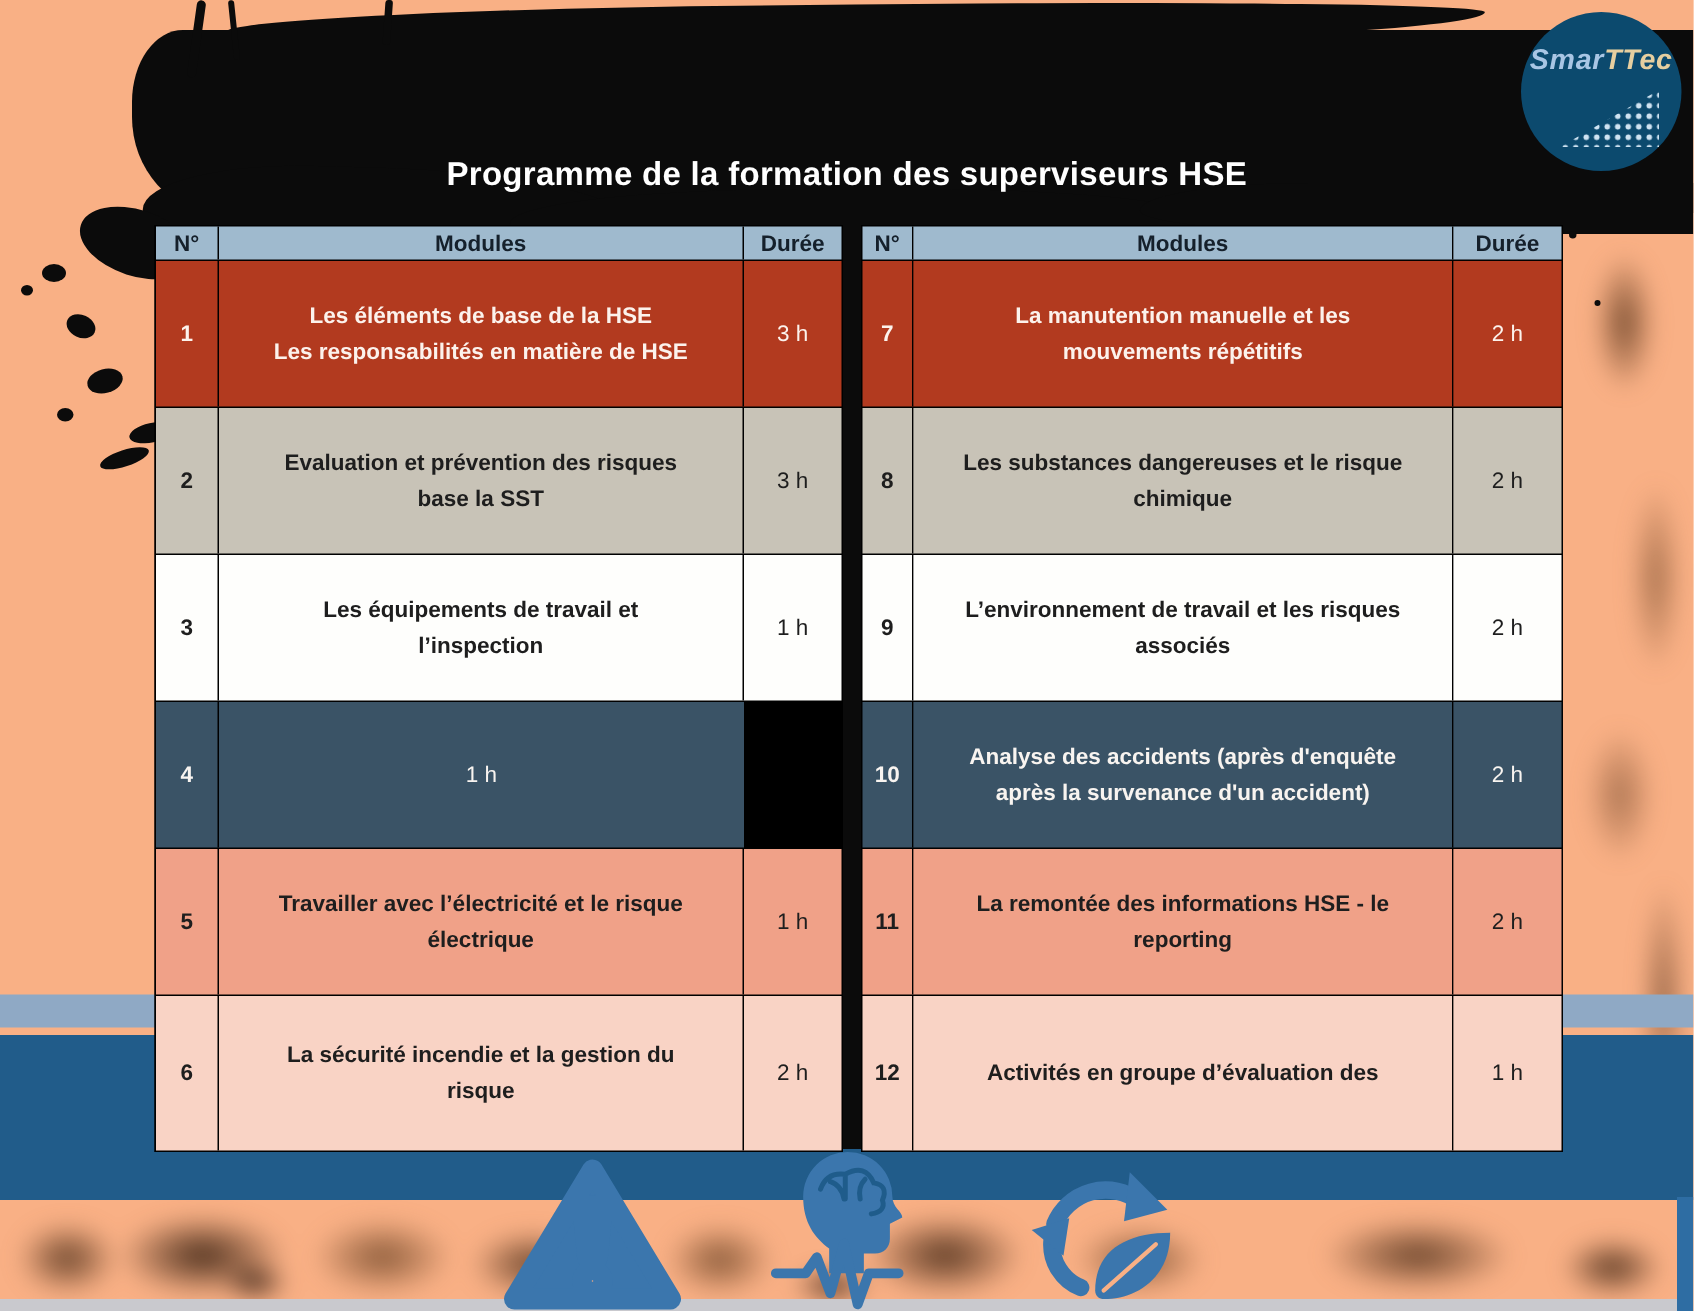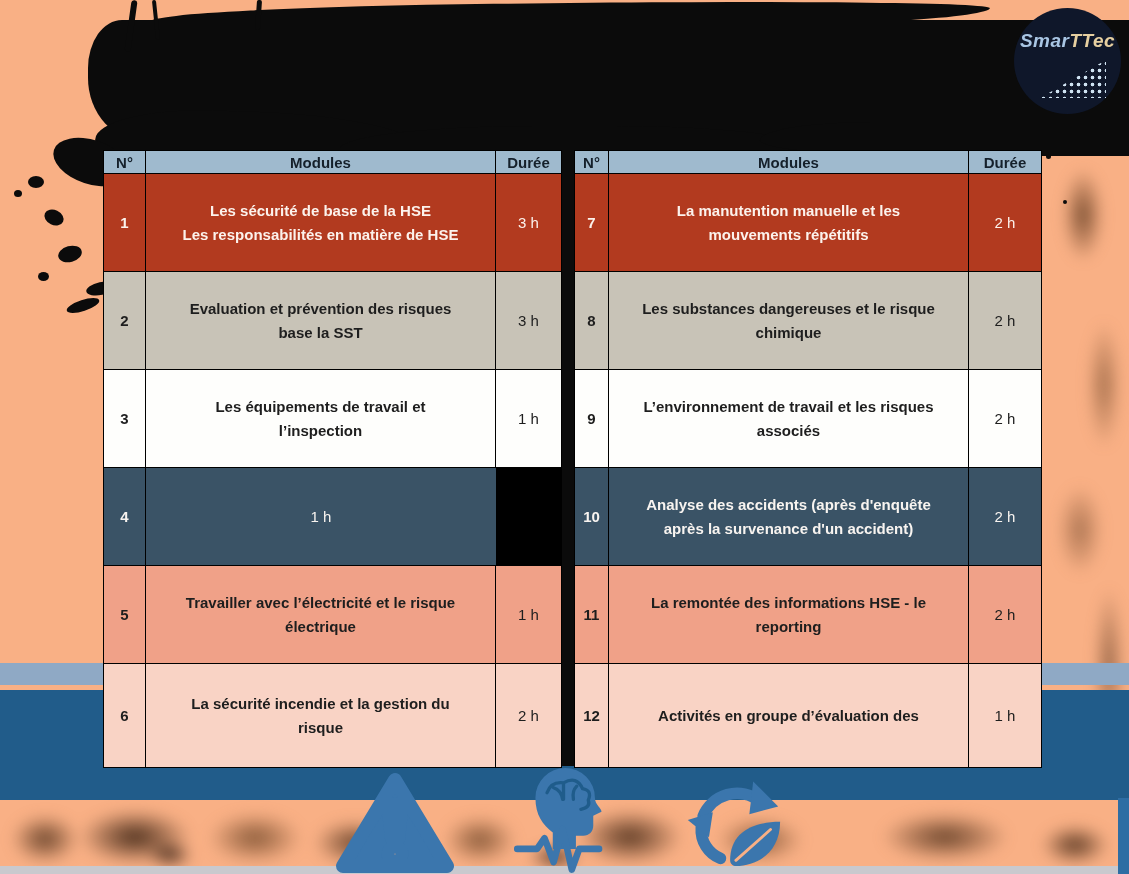--- a/index.html
+++ b/index.html
@@ -37,21 +37,21 @@
   .st3{left:256px;top:0;width:5px;height:30px;transform:rotate(4deg);border-radius:2px;}
   .dotA{left:1046px;top:154px;width:5px;height:5px;border-radius:50%;}
   .dotB{left:1063px;top:200px;width:4px;height:4px;border-radius:50%;}
 
   
   .title{position:absolute;left:0;top:103px;width:1129px;text-align:center;
          color:#FFFFFF;font-size:22px;font-weight:bold;letter-spacing:.2px;}
 
   
   .logo{position:absolute;left:1014px;top:8px;width:107px;height:106px;border-radius:50%;
-        background:#0f172a;}
+        background:#0c4a6e;}
   .logo-text{position:absolute;left:0;top:22px;width:100%;text-align:center;
              font-style:italic;font-weight:bold;font-size:19px;letter-spacing:.5px;}
   .logo-text .p1{color:#A9C6E4;}
   .logo-text .p2{color:#E6CFA0;}
   .logo-dots{position:absolute;left:26px;top:52px;width:66px;height:38px;
              background:radial-gradient(circle,#CFE3F2 1.7px,transparent 2.1px);
              background-size:7px 7px;
              clip-path:polygon(0 100%,100% 0,100% 100%);}
 
   
@@ -128,36 +128,37 @@
       <div class="sp6"></div>
       <div class="sp7"></div>
       <div class="sp8"></div>
     <div class="st1"></div>
       <div class="st2"></div>
       <div class="st3"></div>
     <div class="dotA"></div>
       <div class="dotB"></div>
   </div>
 
+  <div class="title">Programme de la formation des superviseurs HSE</div>
 
   <div class="logo">
     <div class="logo-text"><span class="p1">Smar</span><span class="p2">TTec</span></div>
     <div class="logo-dots"></div>
   </div>
 
   <div class="half half-left">
     <div class="trow hdr">
       <div class="cell">N°</div>
       <div class="cell">Modules</div>
       <div class="cell">Durée</div>
     </div>
     <div class="trow c-red">
       <div class="cell num">1</div>
       <div class="cell mod">
-          <span>Les sécurité de base de la HSE</span>
+          <span>Les éléments de base de la HSE</span>
           <span>Les responsabilités en matière de HSE</span>
         </div>
       <div class="cell dur">3 h</div>
     </div>
     <div class="trow c-taupe">
       <div class="cell num">2</div>
       <div class="cell mod">
           <span>Evaluation et prévention des risques</span>
           <span>base la SST</span>
         </div>

